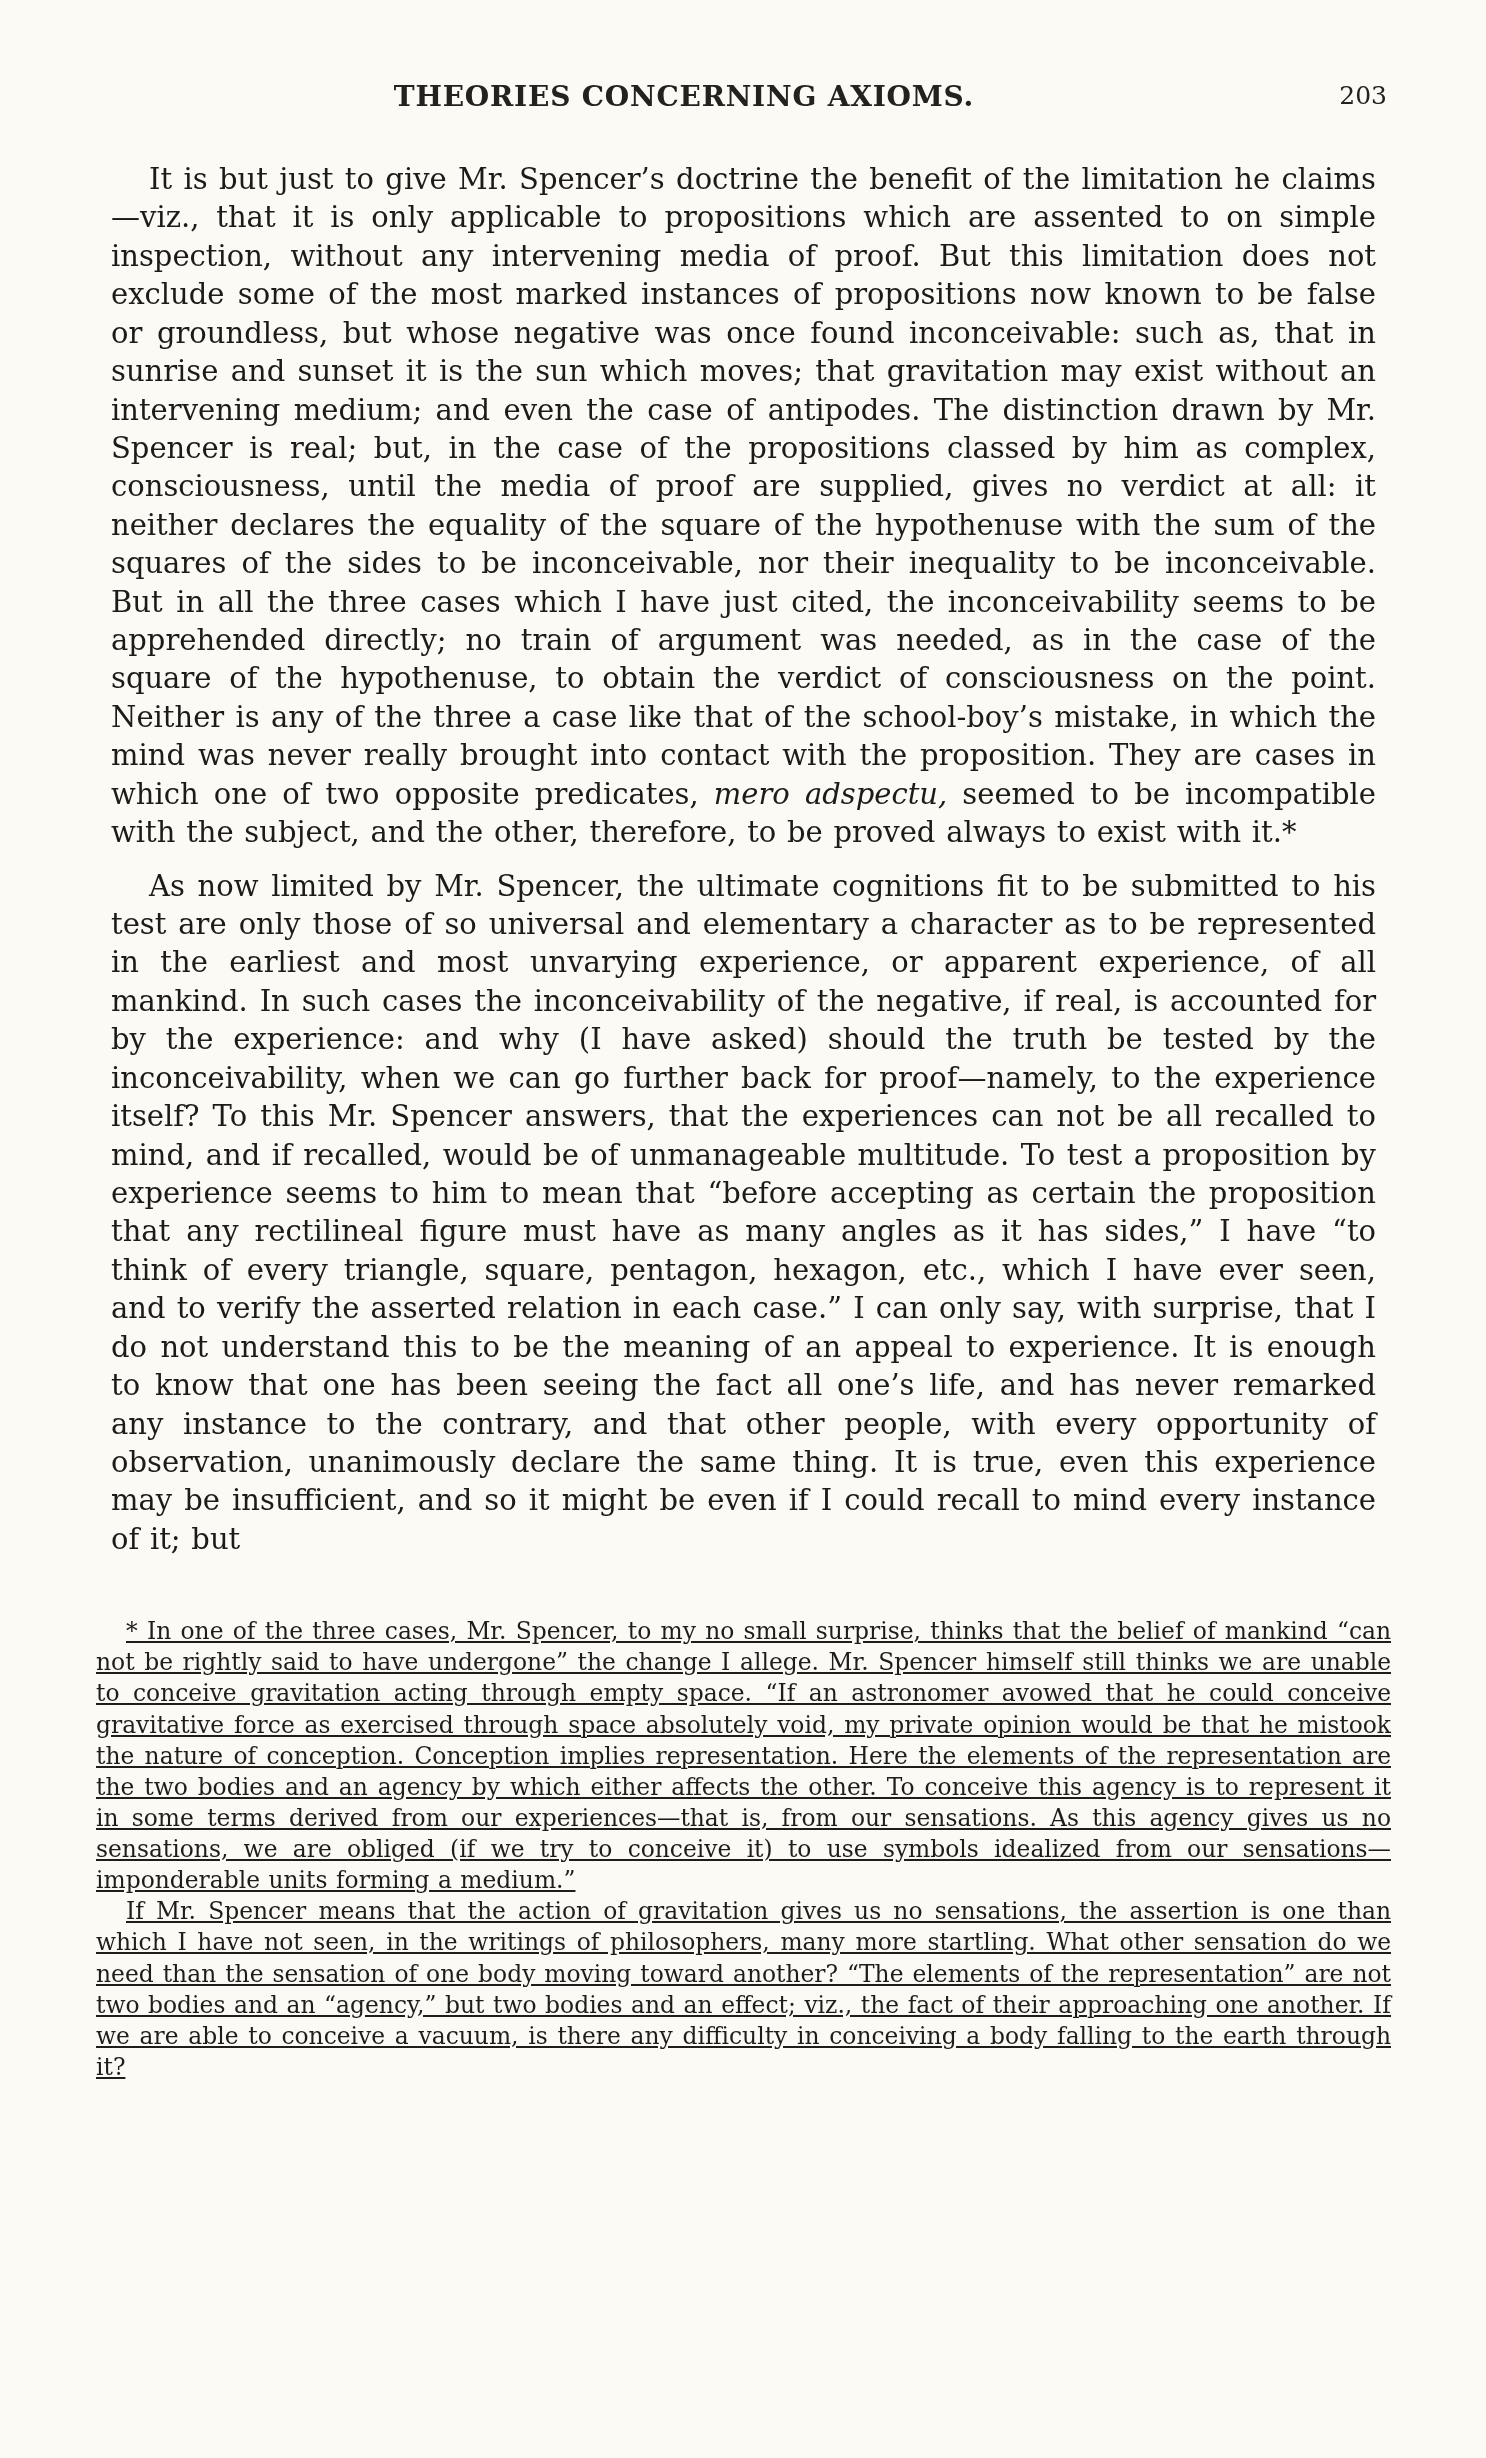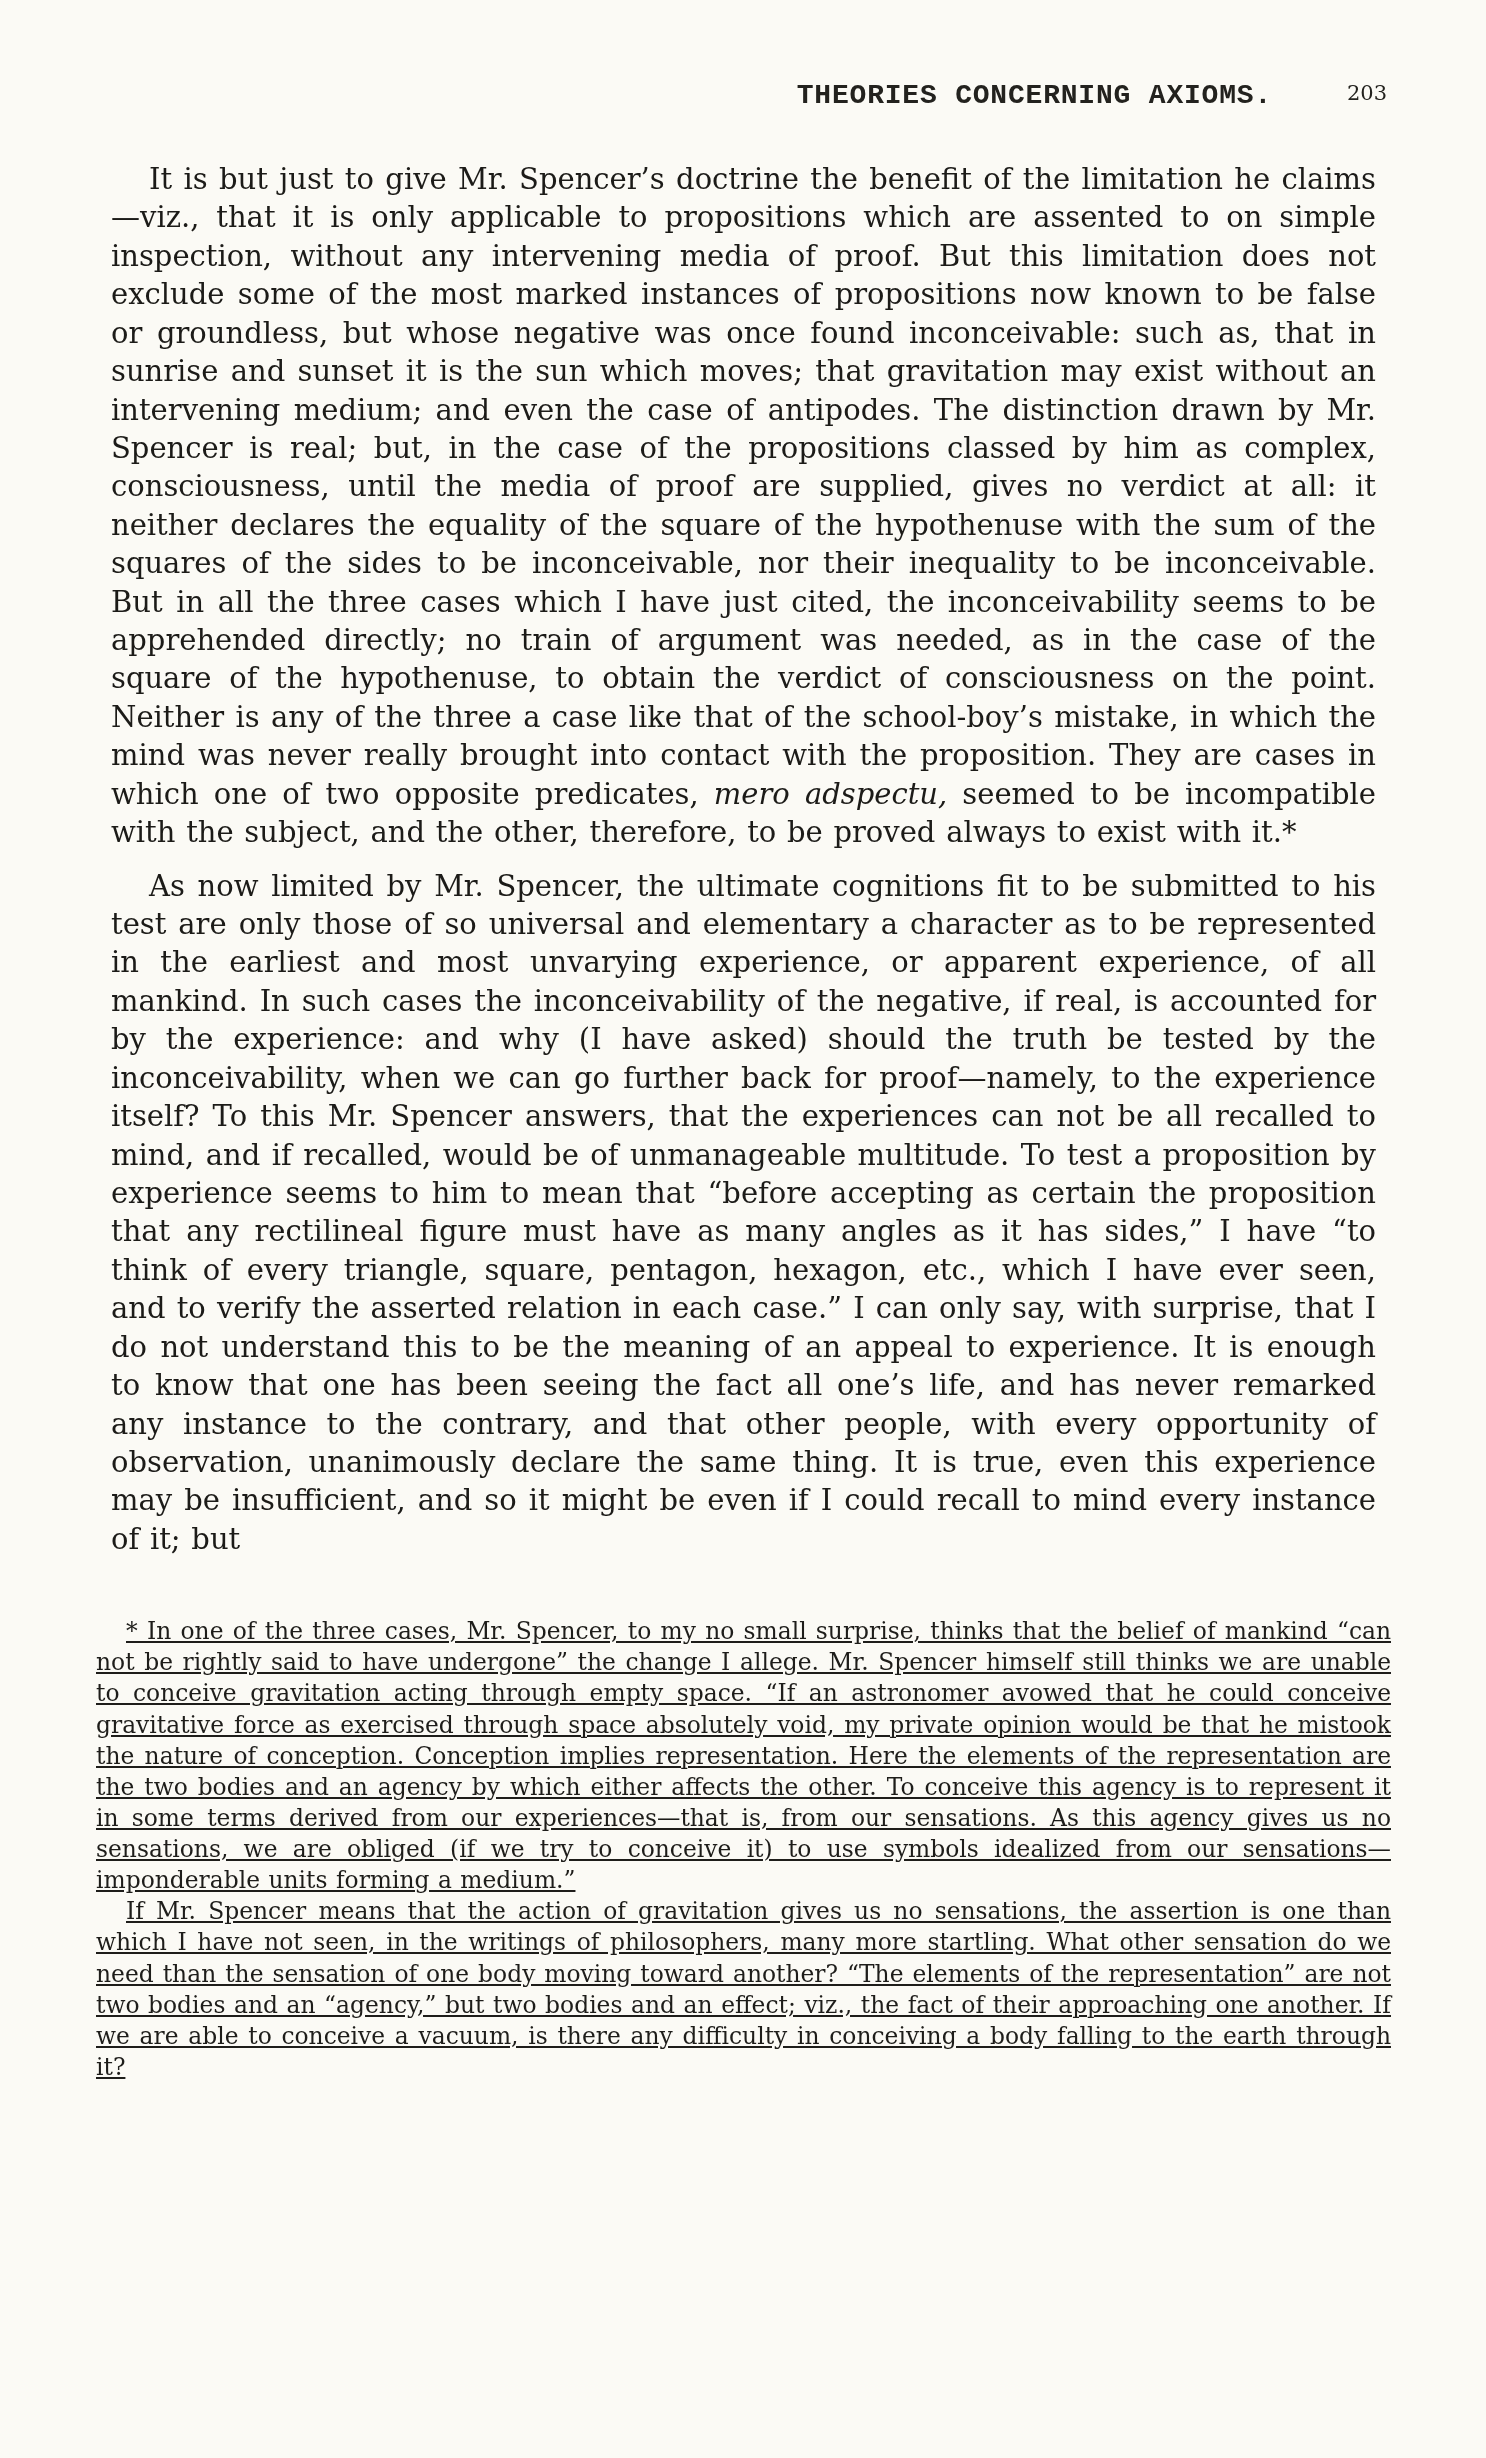--- a/index.html
+++ b/index.html
@@ -22,32 +22,31 @@
   }
   .running-head {
     position: relative;
     height: 44px;
     margin-bottom: 36px;
   }
   .running-title {
     position: absolute;
     left: 0;
     right: 119px;
-    text-align: right;
+    text-align: center;
     font-weight: bold;
     font-size: 28px;
     letter-spacing: 0.8px;
     color: #23221e;
-    font-family: Liberation Mono, monospace;
   }
   .page-number {
     position: absolute;
     right: 4px;
     top: 1px;
-    font-size: 21px;
+    font-size: 25px;
     color: #23221e;
   }
   .body-text .body-para {
     margin: 15px;
     font-size: 29px;
     line-height: 1.325;
     text-align: justify;
     text-indent: 38px;
     word-spacing: 1.5px;
   }

